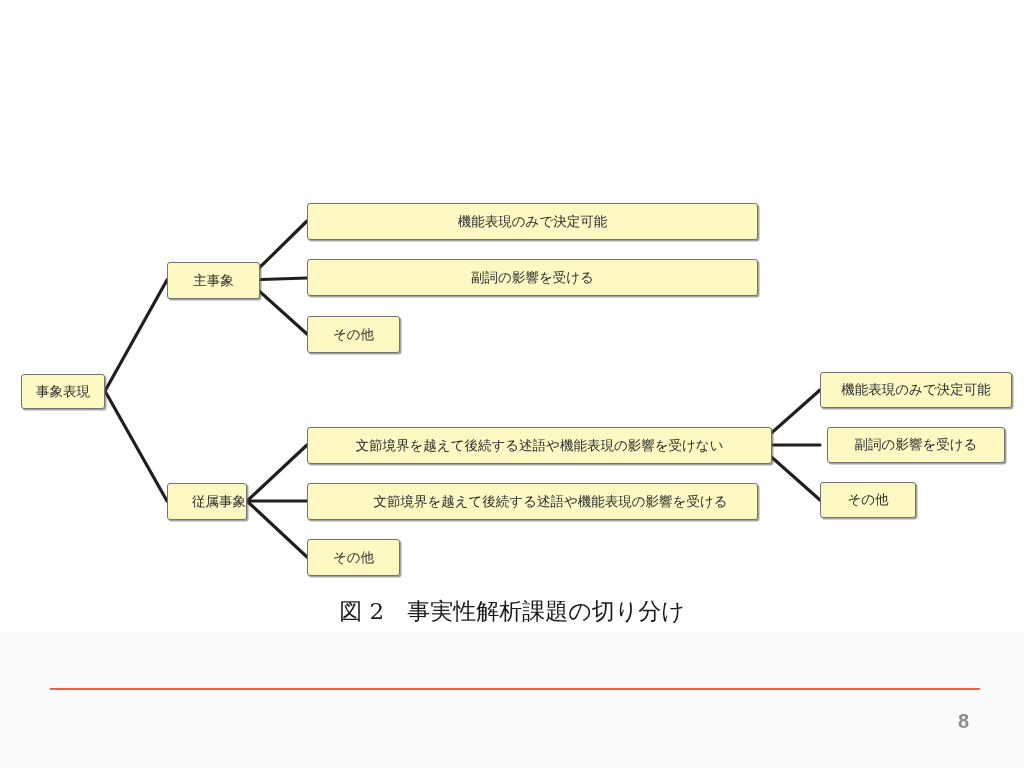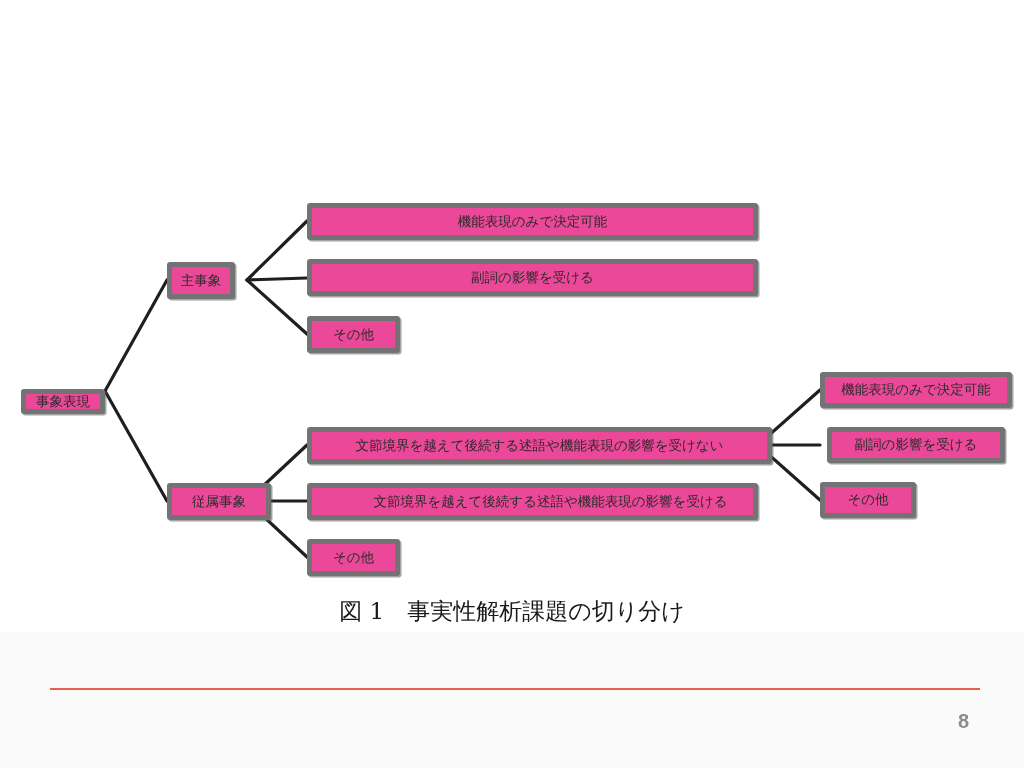--- a/index.html
+++ b/index.html
@@ -50,22 +50,22 @@
     position: absolute;
     left: 0; top: 0;
     width: 1024px;
     height: 400px;
     pointer-events: none;
   }
 
   .node {
     position: absolute;
     box-sizing: border-box;
-    background: #ec4899;
-    border: 5px solid #737373;
+    background: #fef9c3;
+    border: 1px solid #737373;
     border-radius: 3px;
     box-shadow: 1.5px 1.5px 0px rgba(90,90,90,0.55);
     color: #2b2b2b;
     font-size: 13.5px;
     display: flex;
     align-items: center;
     justify-content: center;
     text-align: center;
     white-space: nowrap;
     font-family: "DejaVu Sans", "Liberation Sans", sans-serif;
@@ -132,29 +132,29 @@
         <line x1="247" y1="321" x2="307" y2="265"></line>
         <line x1="247" y1="321" x2="307" y2="321"></line>
         <line x1="247" y1="321" x2="307" y2="377"></line>
 
         <line x1="758" y1="265" x2="820" y2="210"></line>
         <line x1="758" y1="265" x2="820" y2="265"></line>
         <line x1="758" y1="265" x2="820" y2="320"></line>
       </g>
     </svg>
 
-    <div class="node" style="left:21px; top:194px; width:84px; height:25px;margin-top:15px;">
+    <div class="node" style="left:21px; top:194px; width:84px; height:35px;">
       <span>事象表現</span>
     </div>
 
-    <div class="node" style="left:167px; top:82px; width:68px; height:37px;">
+    <div class="node" style="left:167px; top:82px; width:93px; height:37px;">
       <span>主事象</span>
     </div>
 
-    <div class="node" style="left:167px; top:303px; width:104px; height:37px;">
+    <div class="node" style="left:167px; top:303px; width:80px; height:37px;justify-content:flex-end;">
       <span>従属事象</span>
     </div>
 
     <div class="node" style="left:307px; top:23px; width:451px; height:37px;">
       <span>機能表現のみで決定可能</span>
     </div>
 
     <div class="node" style="left:307px; top:79px; width:451px; height:37px;">
       <span>副詞の影響を受ける</span>
     </div>
@@ -182,20 +182,20 @@
     <div class="node" style="left:827px; top:247px; width:178px; height:36px;">
       <span>副詞の影響を受ける</span>
     </div>
 
     <div class="node" style="left:820px; top:302px; width:96px; height:36px;">
       <span>その他</span>
     </div>
 
   </div>
 
-  <div id="caption">図 1　事実性解析課題の切り分け</div>
+  <div id="caption">図 2　事実性解析課題の切り分け</div>
 
 </div>
 
 <div id="footer">
   <div id="footer-rule"></div>
   <div id="page-number">8</div>
 </div>
 
 </body></html>

